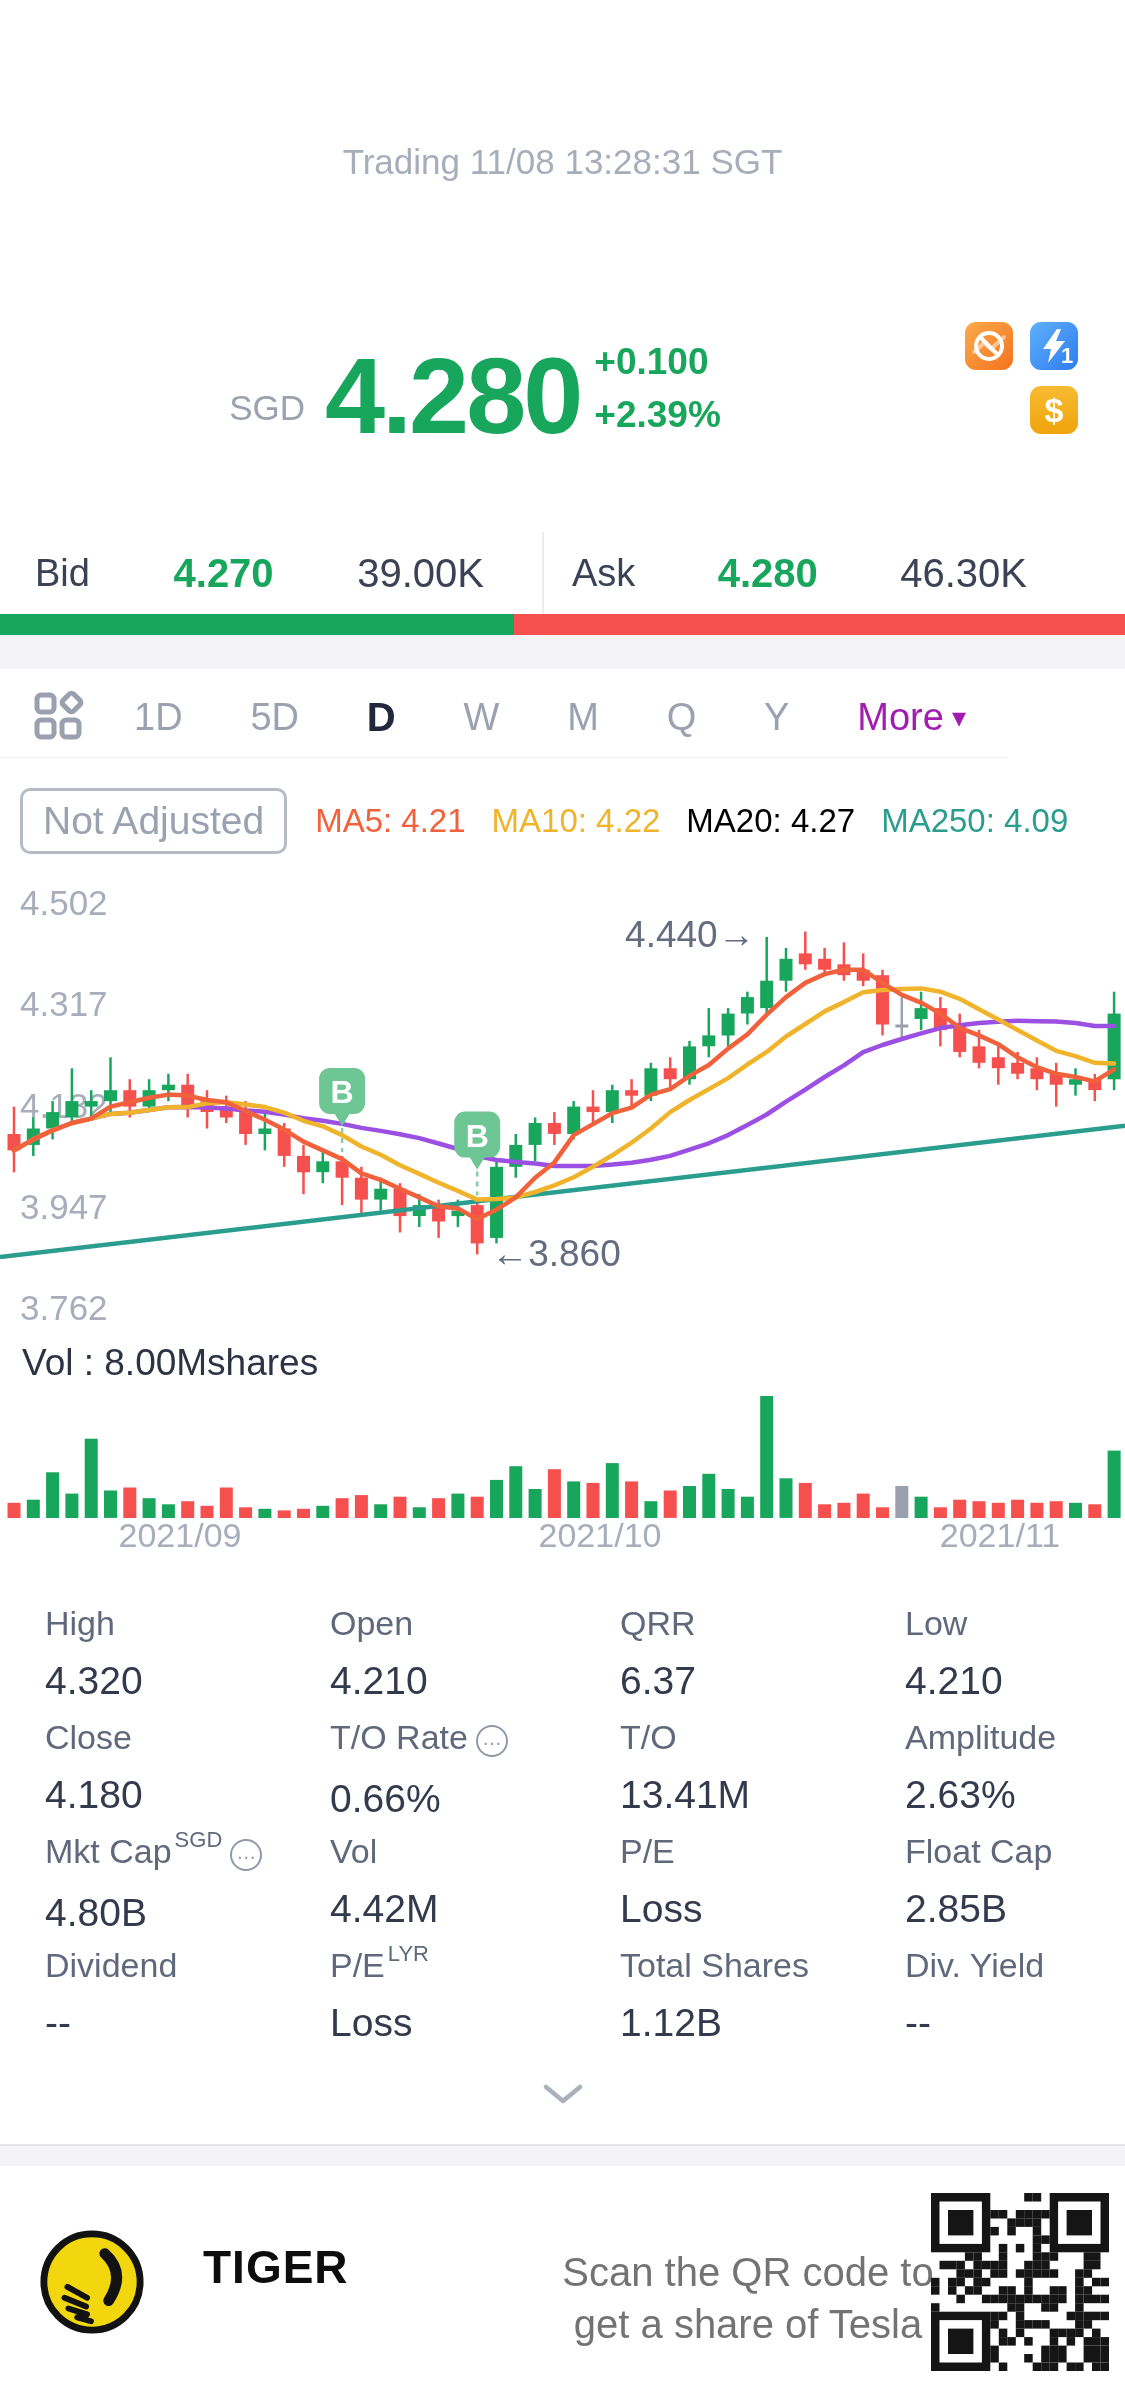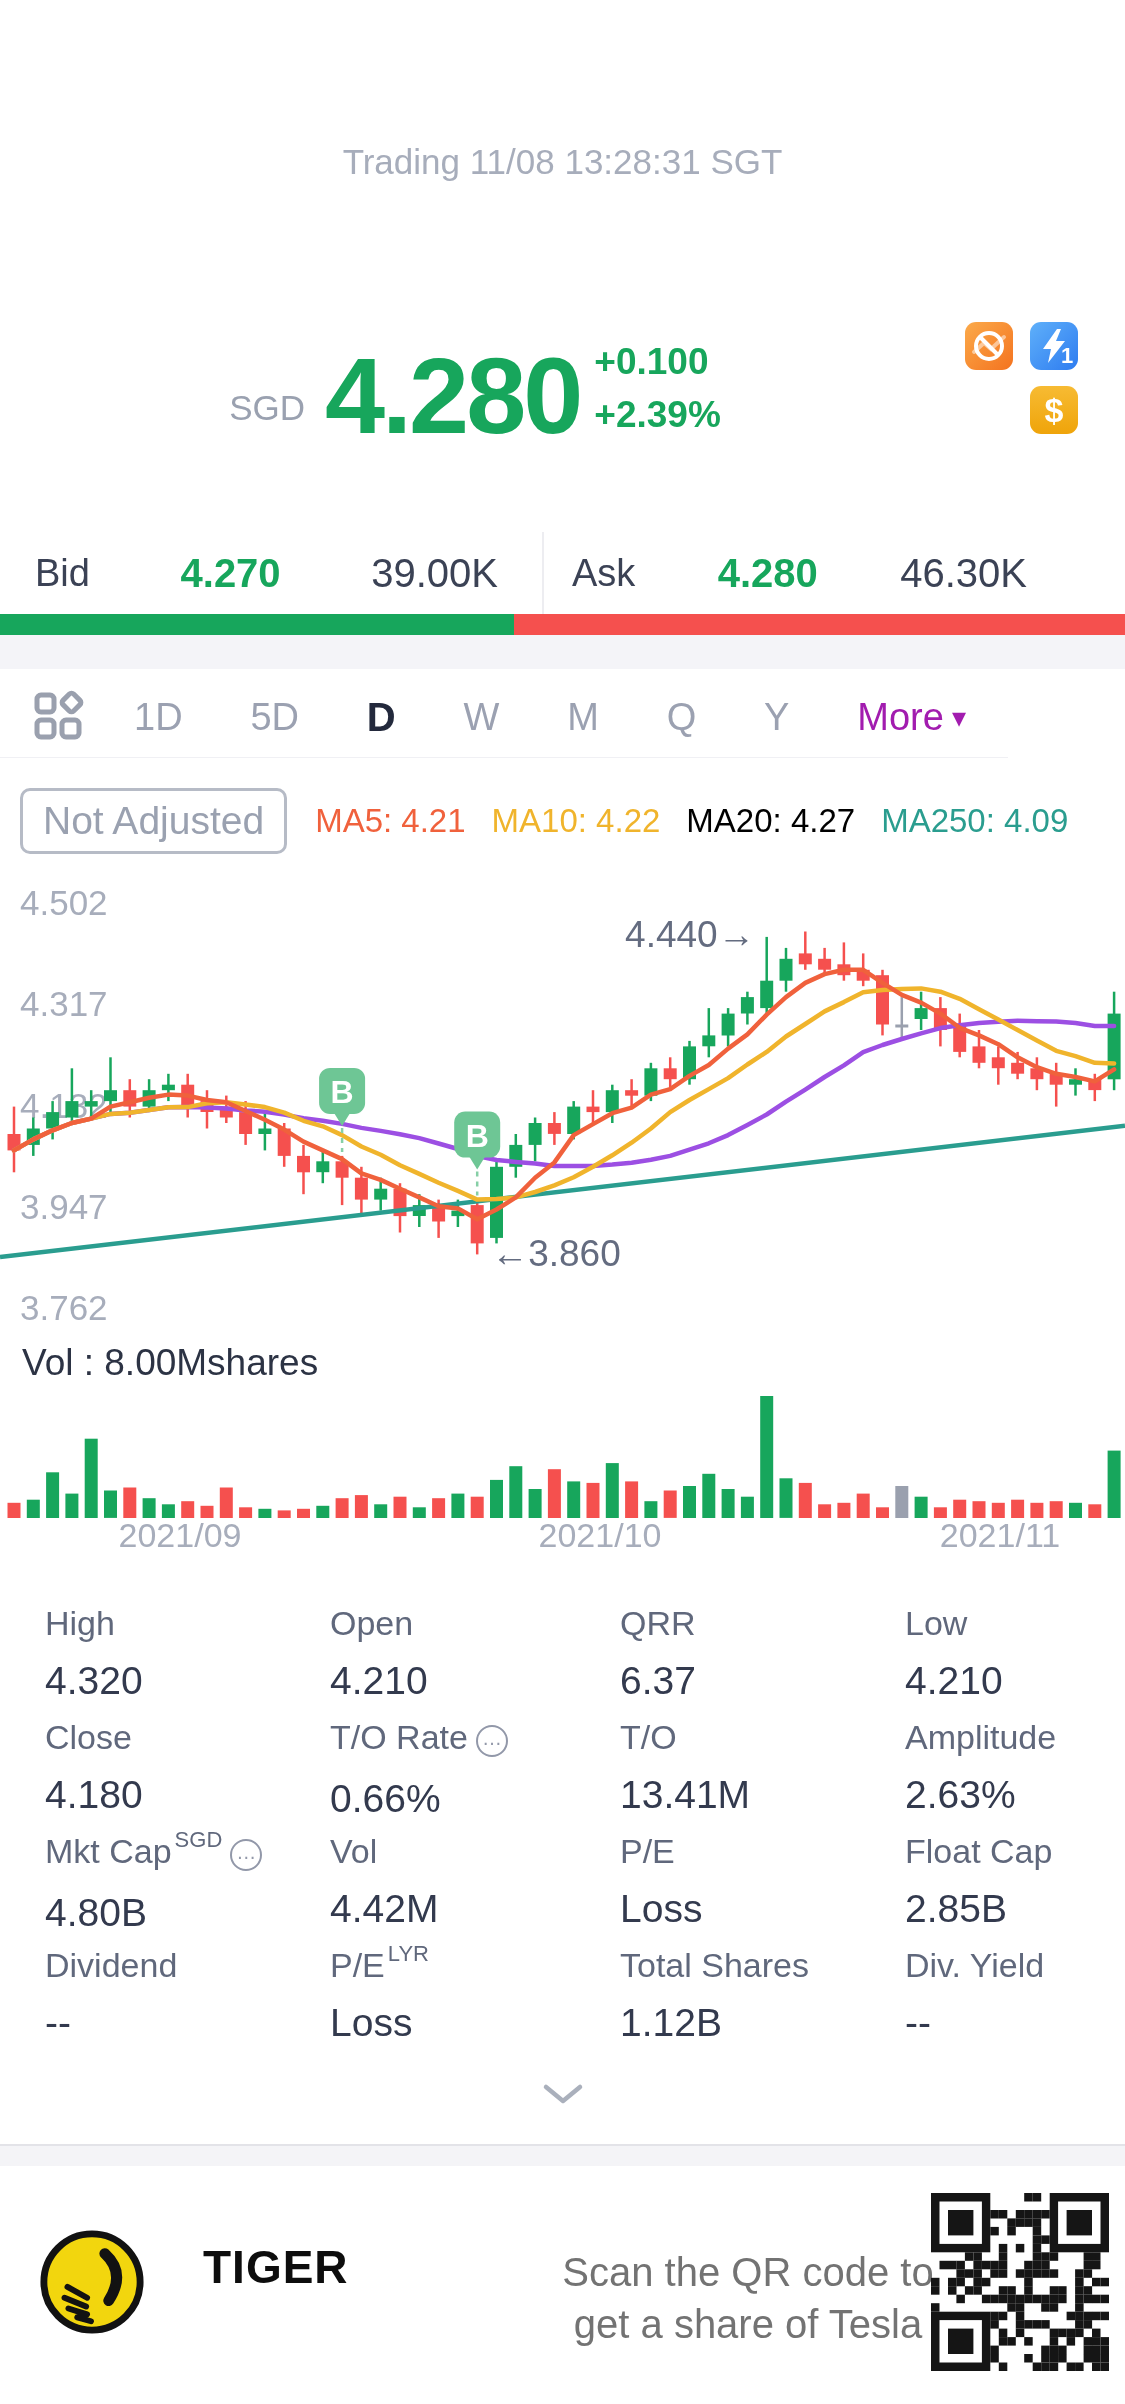--- a/index.html
+++ b/index.html
@@ -19,21 +19,21 @@
   .big{font-size:108px;font-weight:700;color:#17a65c;letter-spacing:-3px;line-height:1;}
   .chg{margin-left:14px;padding-bottom:8px;font-size:37px;font-weight:700;color:#17a65c;line-height:1.45;}
   .badges{position:absolute;top:322px;right:45px;width:115px;height:120px;}
   .badge{position:absolute;width:48px;height:48px;}
   .badge svg{display:block;}
   .b1{left:0;top:0;} .b2{left:65px;top:0;} .b3{left:65px;top:64px;}
   
   .quote{position:absolute;top:532px;left:0;width:1125px;}
   .q-row{display:flex;height:82px;}
   .half{display:flex;align-items:center;box-sizing:border-box;}
-  .bid{width:544px;border-right:2px solid #ededf1;padding:0 44px 0 35px;justify-content:space-between;}
+  .bid{width:544px;border-right:2px solid #ededf1;padding:0 58px 0 35px;justify-content:space-between;}
   .ask{width:563px;padding:0 80px 0 28px;justify-content:space-between;}
   .q-label{font-size:38px;color:#3b4255;}
   .q-price{font-size:40px;font-weight:700;color:#17a65c;}
   .q-size{font-size:40px;color:#3b4255;}
   .ratio-bar{display:flex;height:21px;width:100%;}
   .ratio-bar .g{background:#17a65c;}
   .ratio-bar .r{flex:1;background:#f5504e;}
   .strip{height:34px;background:#f4f4f8;}
   
   .tabs{position:absolute;top:678px;left:0;width:1008px;height:80px;display:flex;align-items:center;

